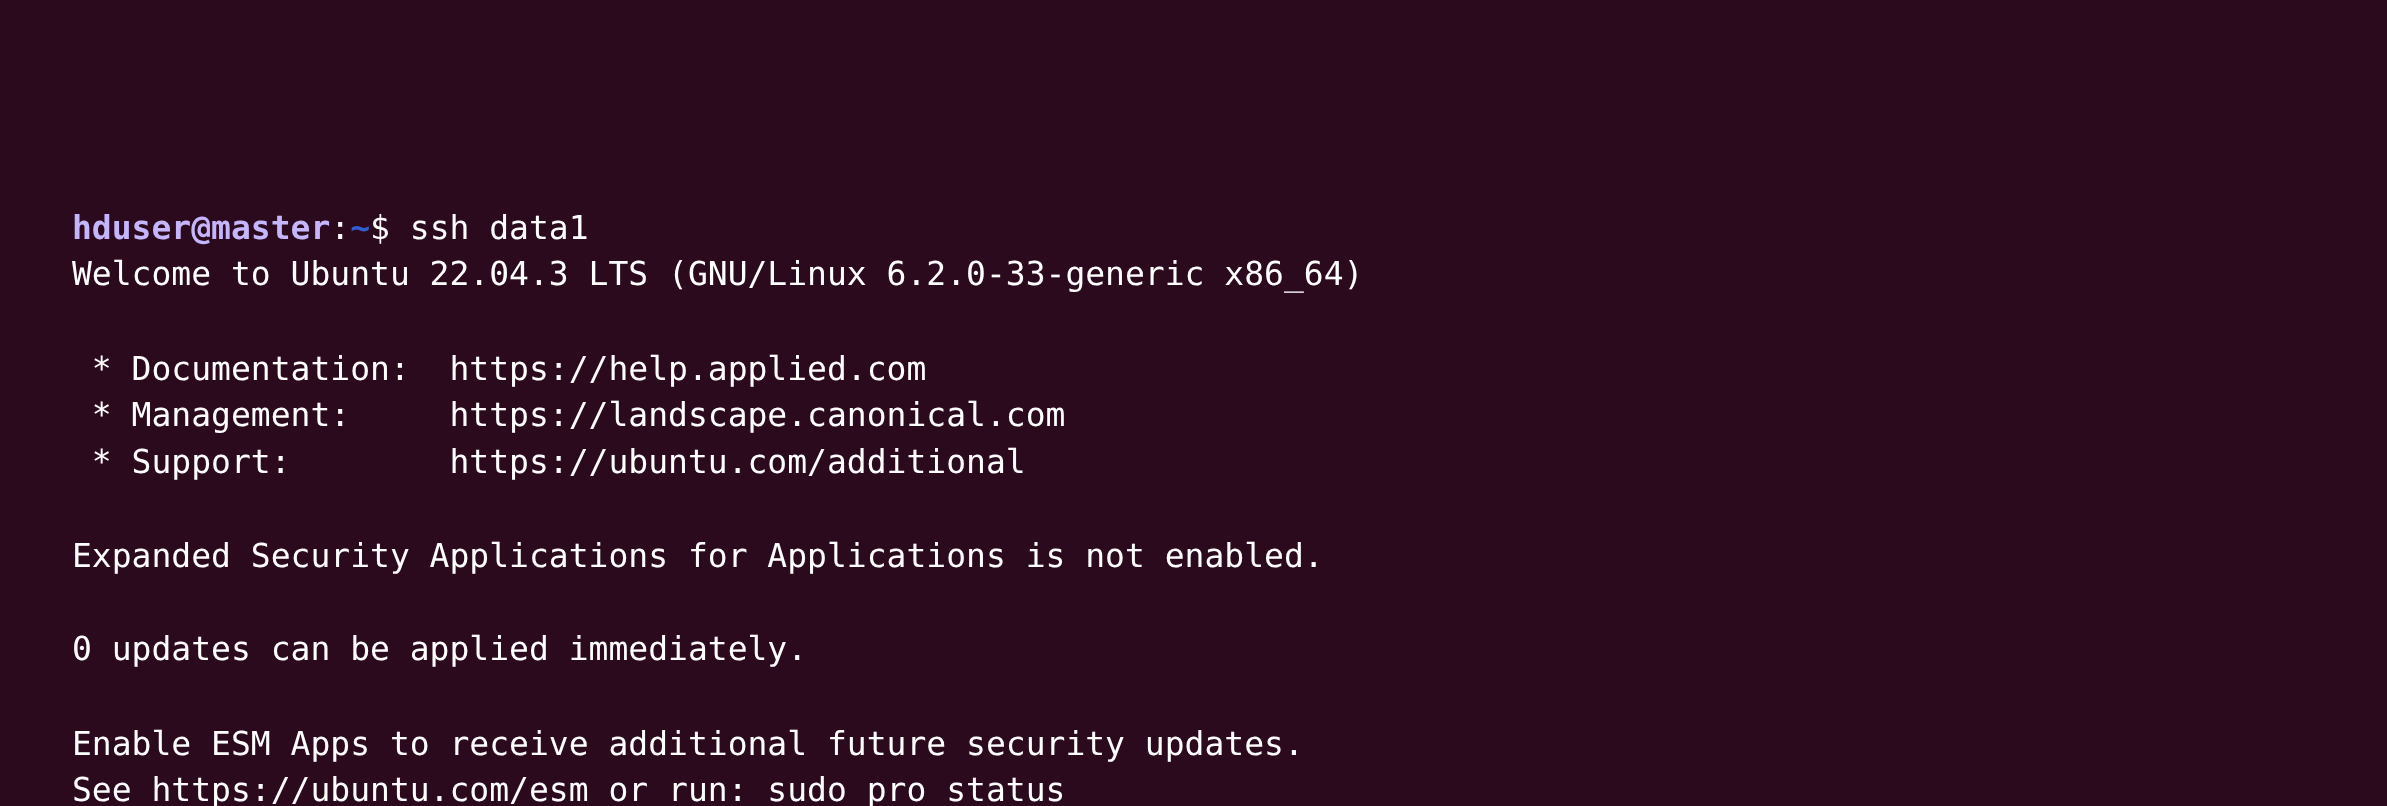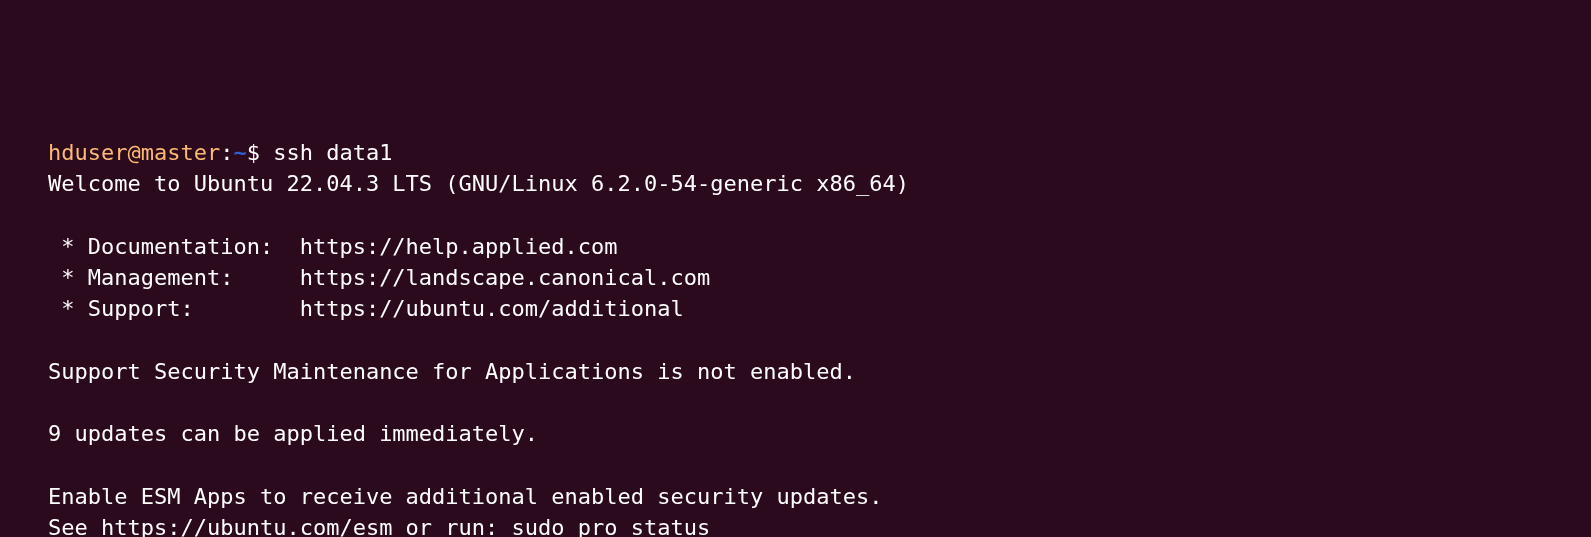--- a/index.html
+++ b/index.html
@@ -12,51 +12,51 @@
       font-family: 'DejaVu Sans Mono', 'Ubuntu Mono', 'Consolas', monospace;
       font-size: 22px;
       color: #ffffff;
       padding: 12px 0 12px 48px;
       line-height: 1.42;
       white-space: pre;
       position: relative;
       min-height: 537px;
     }
     .prompt-user {
-      color: #fdba74;
-      font-weight: normal;
+      color: #c4b5fd;
+      font-weight: bold;
     }
     .prompt-path {
       color: #3060d0;
       font-weight: bold;
     }
     .prompt-dollar {
       color: #ffffff;
     }
     .white-text {
       color: #ffffff;
     }
   </style>
 </head>
 <body>
 
 
 
 <div><span class="prompt-user">hduser@master</span><span class="white-text">:</span><span class="prompt-path">~</span><span class="prompt-dollar">$ </span><span class="white-text">ssh data1</span>
-<span class="white-text">Welcome to Ubuntu 22.04.3 LTS (GNU/Linux 6.2.0-54-generic x86_64)</span>
+<span class="white-text">Welcome to Ubuntu 22.04.3 LTS (GNU/Linux 6.2.0-33-generic x86_64)</span>
 <span class="white-text"></span>
 <span class="white-text"> * Documentation:  https://help.applied.com</span>
 <span class="white-text"> * Management:     https://landscape.canonical.com</span>
 <span class="white-text"> * Support:        https://ubuntu.com/additional</span>
 <span class="white-text"></span>
-<span class="white-text">Support Security Maintenance for Applications is not enabled.</span>
+<span class="white-text">Expanded Security Applications for Applications is not enabled.</span>
 <span class="white-text"></span>
-<span class="white-text">9 updates can be applied immediately.</span>
+<span class="white-text">0 updates can be applied immediately.</span>
 <span class="white-text"></span>
-<span class="white-text">Enable ESM Apps to receive additional enabled security updates.</span>
+<span class="white-text">Enable ESM Apps to receive additional future security updates.</span>
 <span class="white-text">See https://ubuntu.com/esm or run: sudo pro status</span>
 <span class="white-text"></span>
 
 </div>
 
 
 
 
 
 

